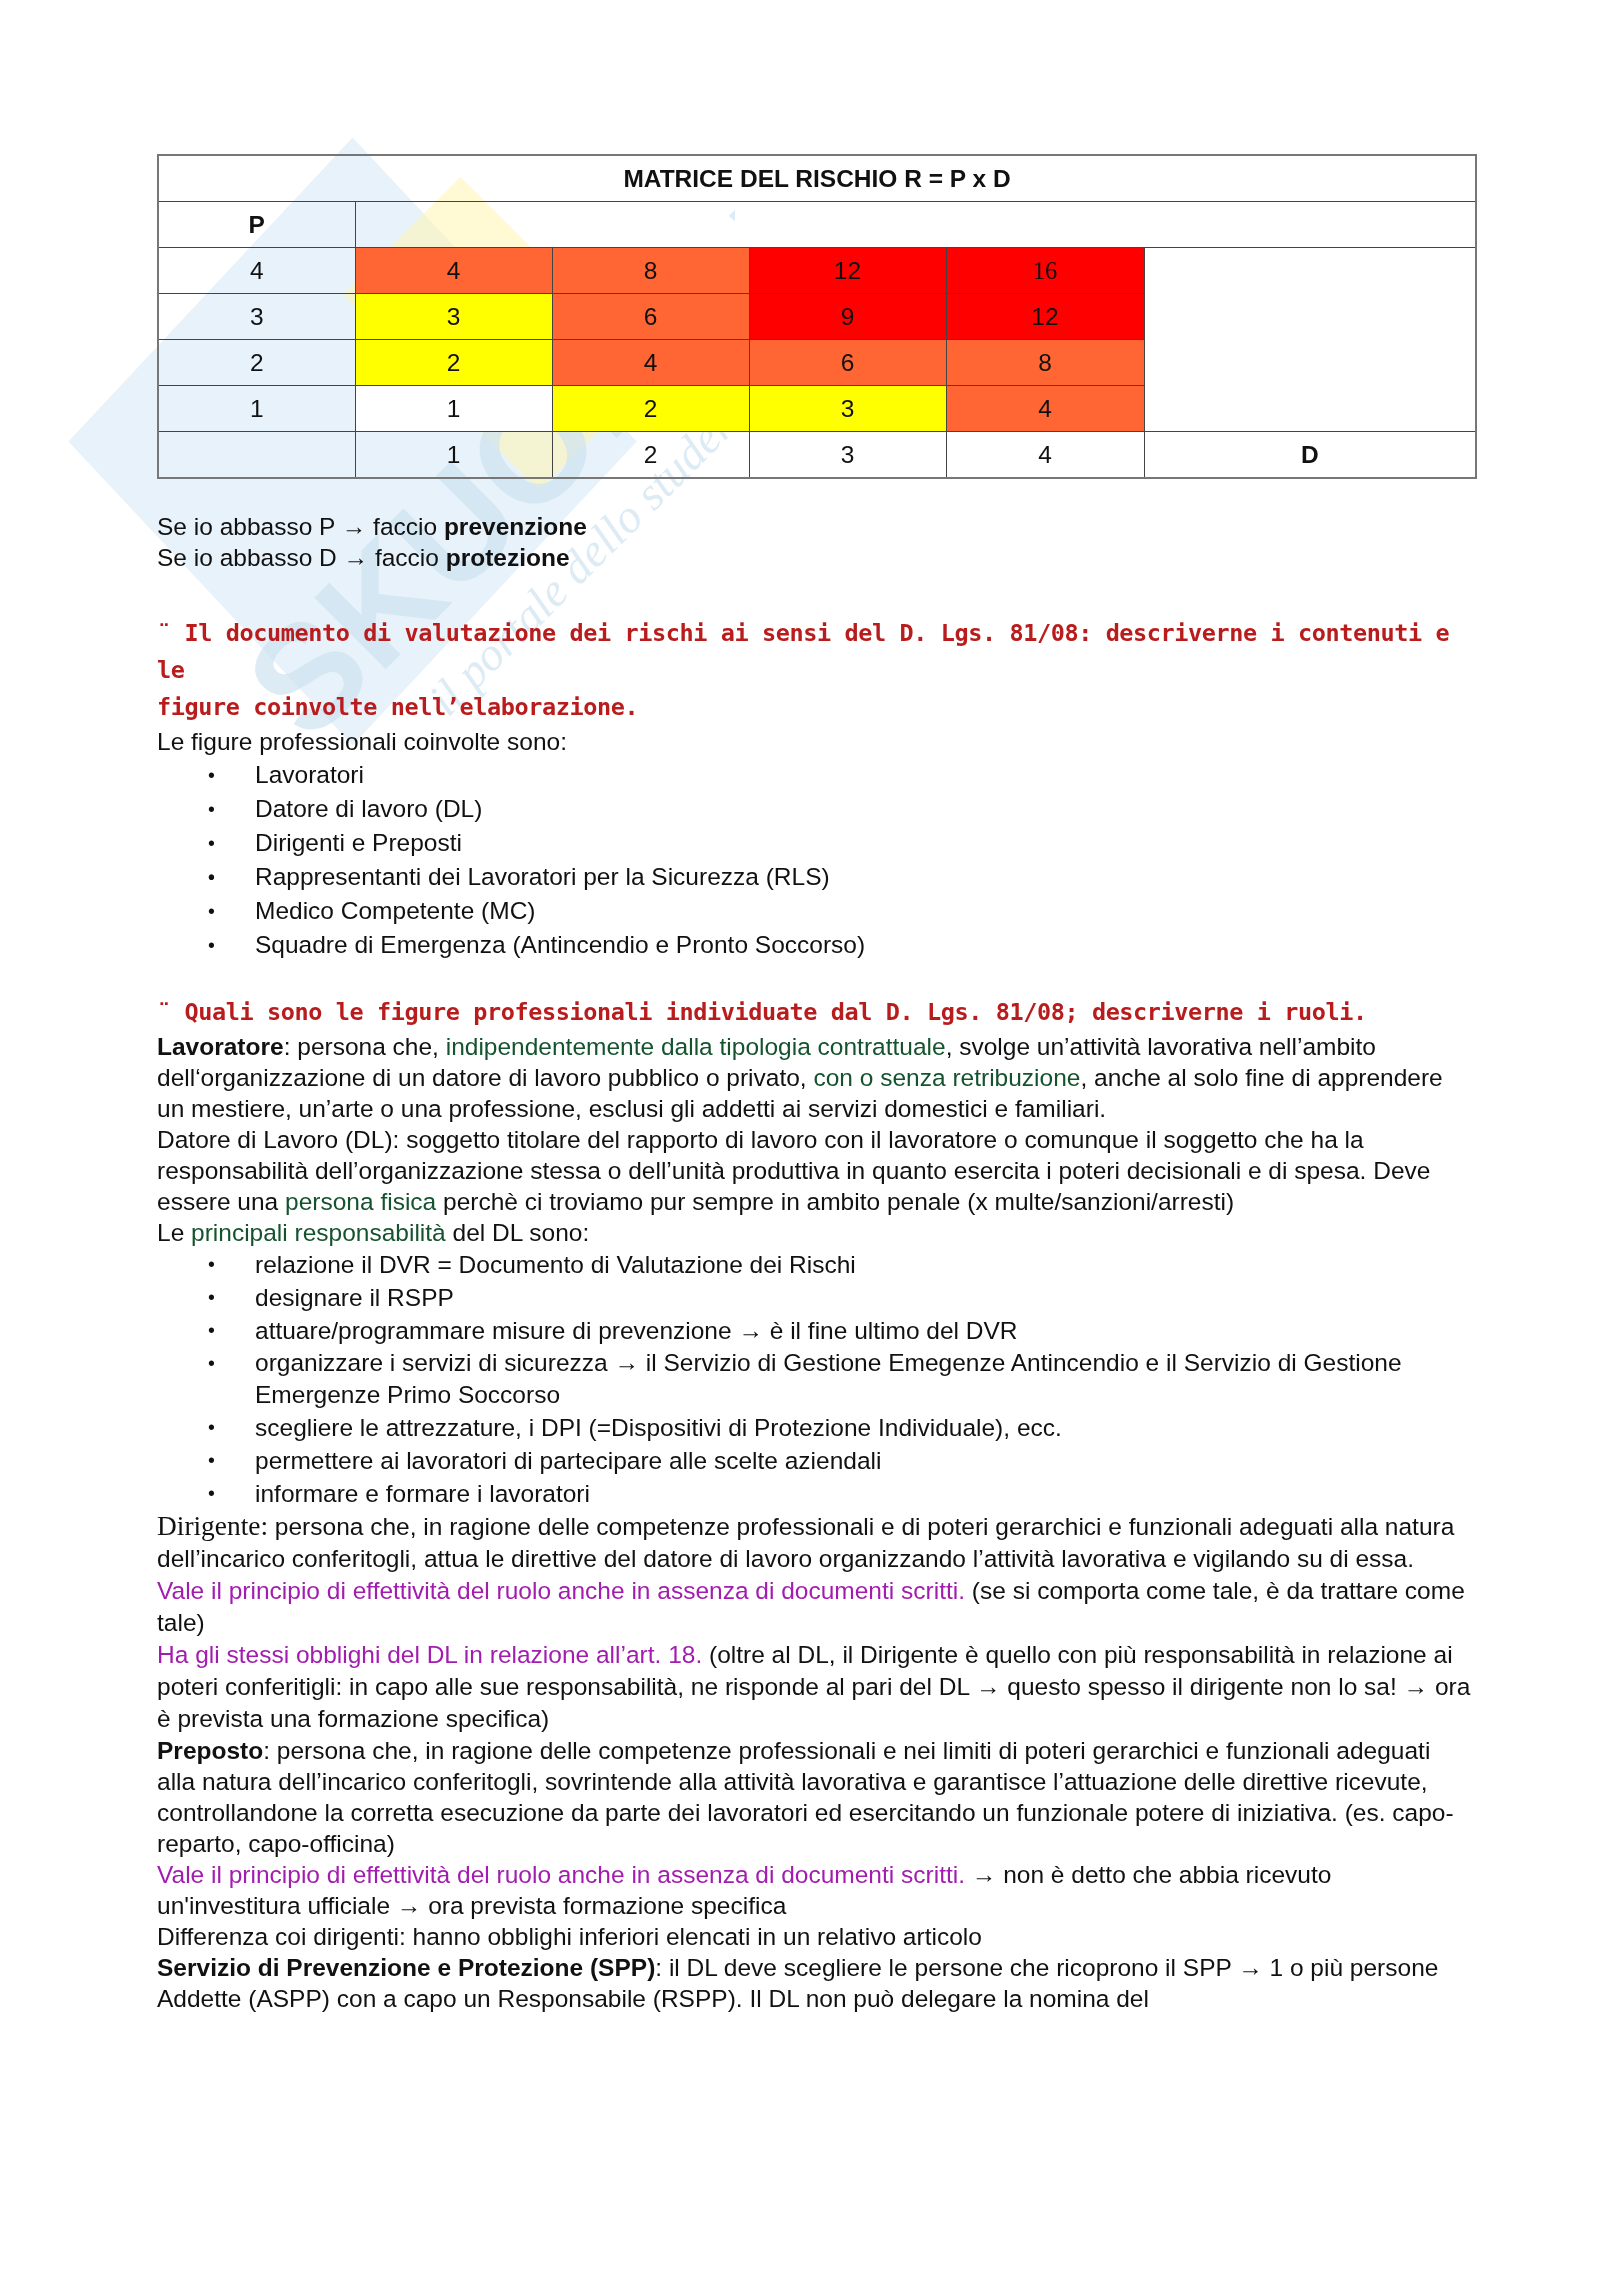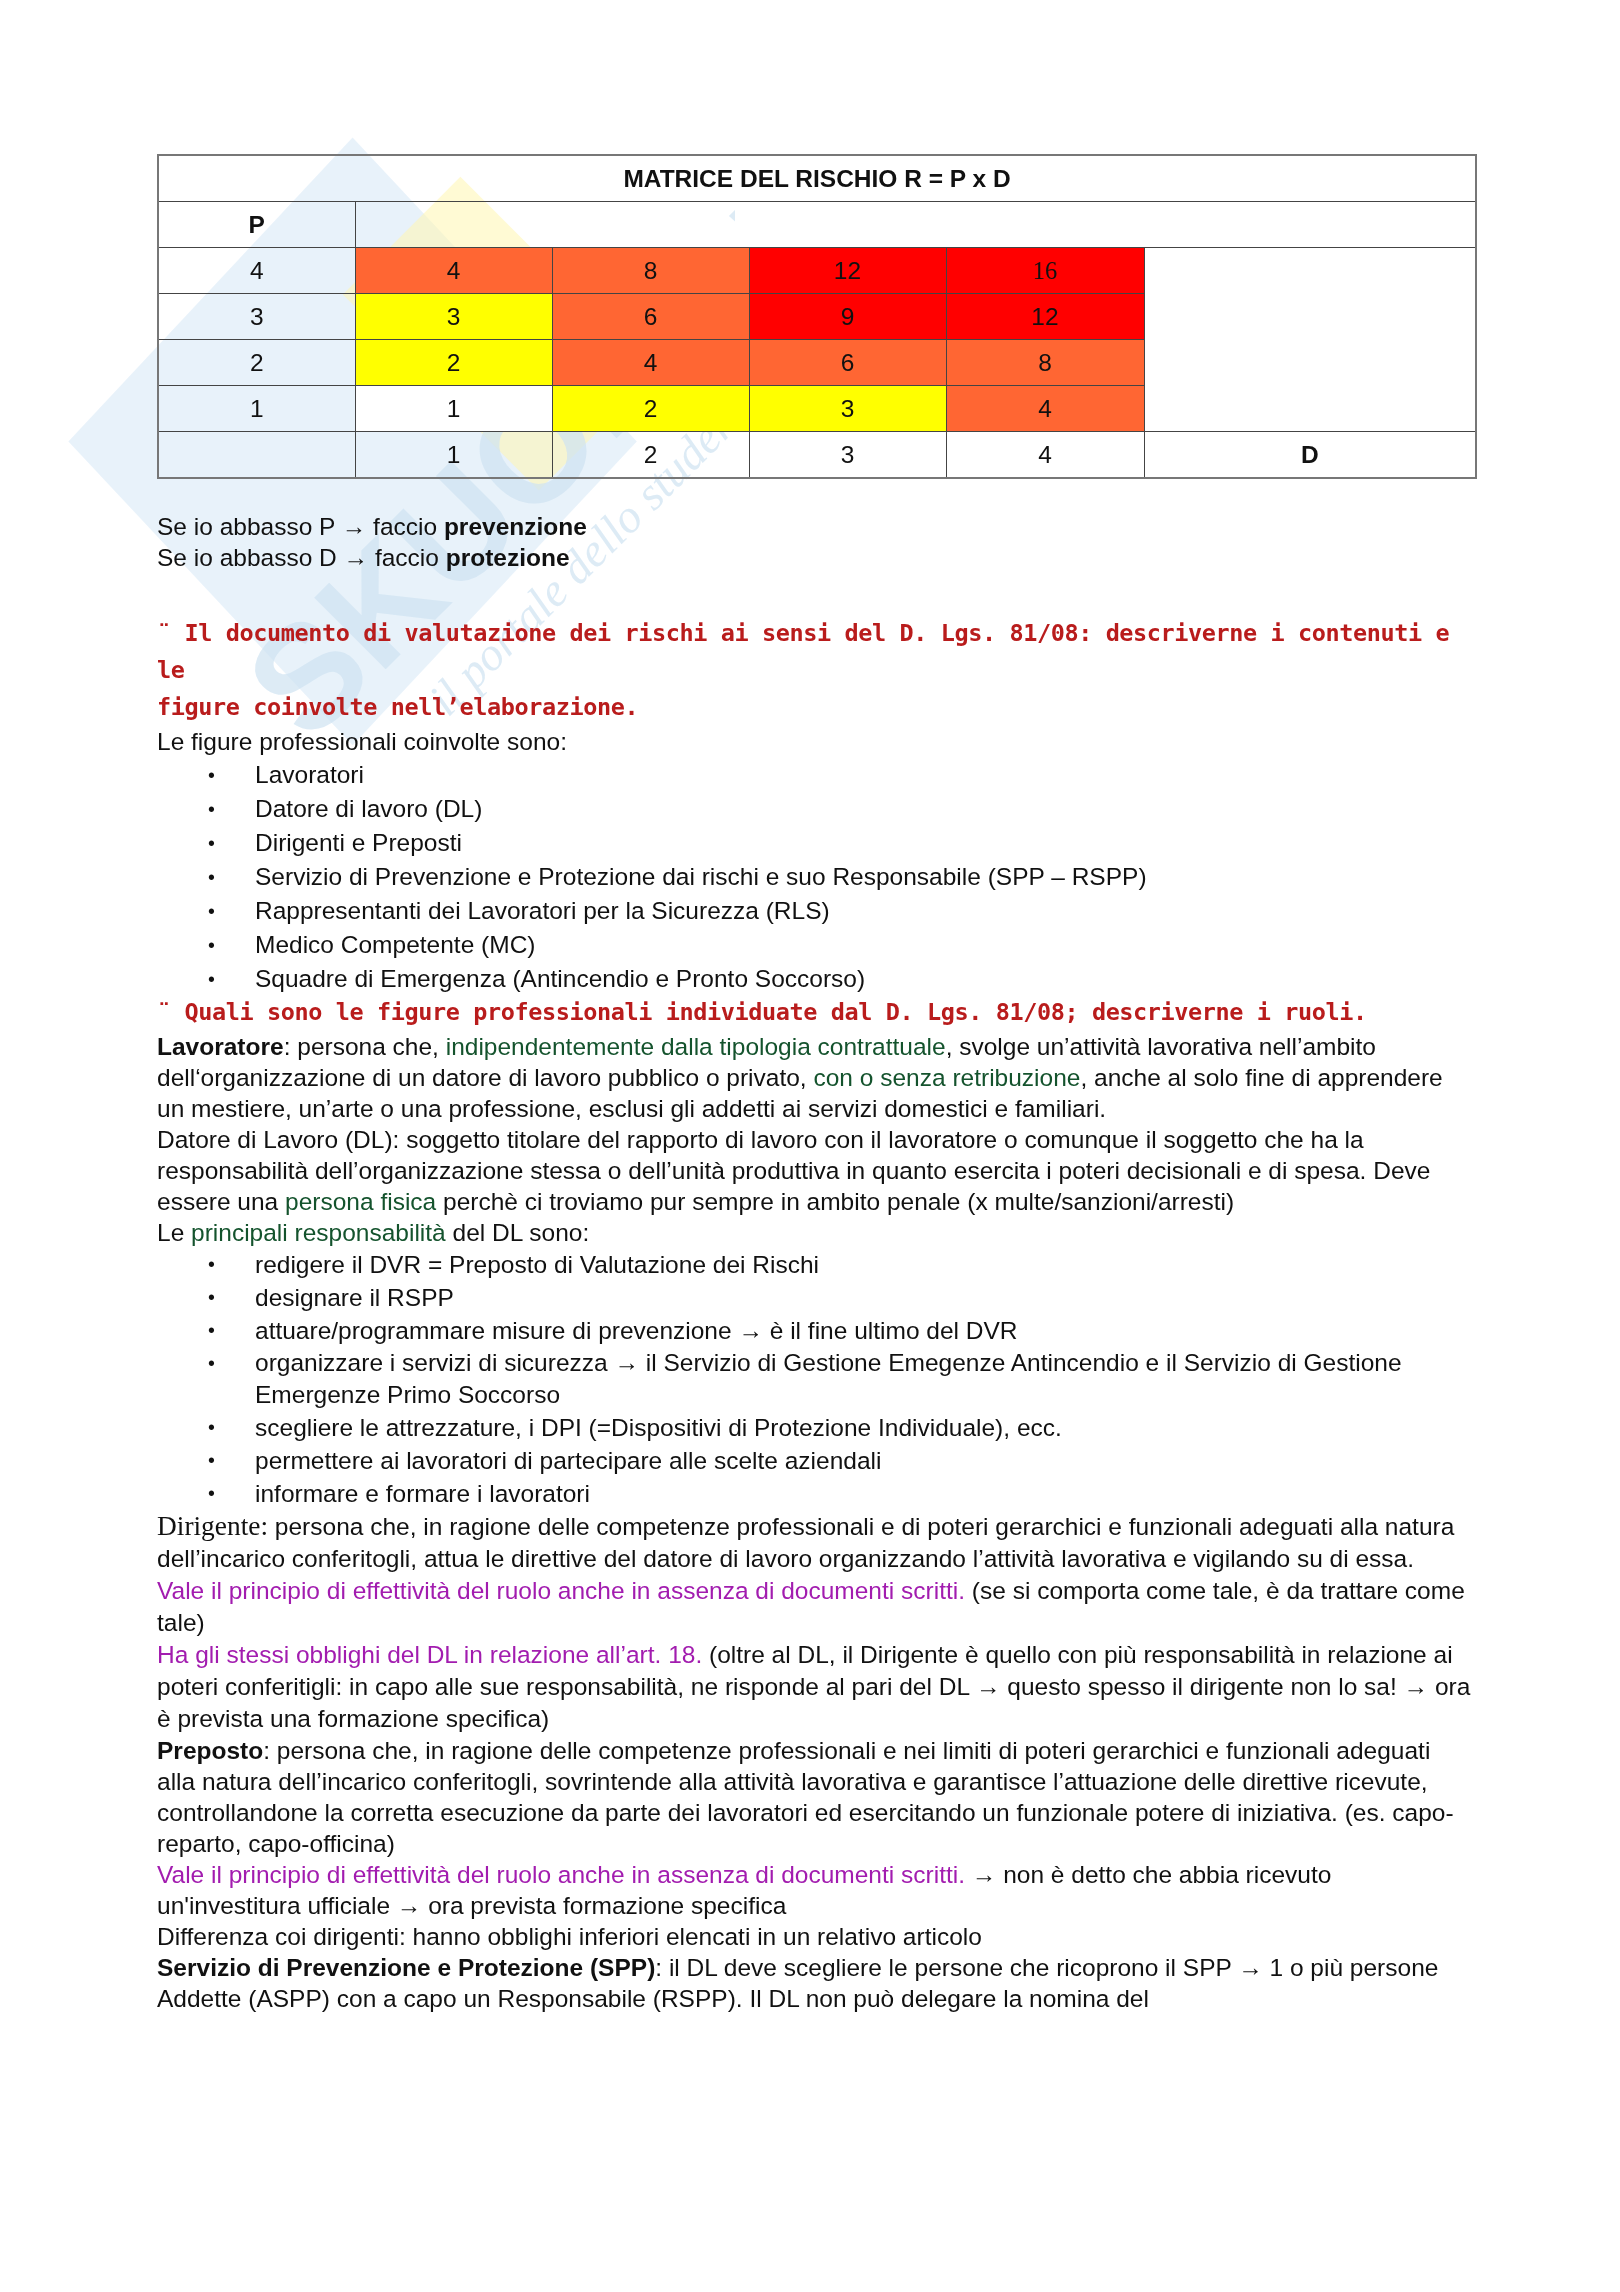--- a/index.html
+++ b/index.html
@@ -98,37 +98,37 @@
     <p><span>Se io abbasso D → faccio </span><span class="bold">protezione</span></p>
   </div>
 
   <div class="text-block" style="top:615px;">
     <p class="heading"><span>¨ Il documento di valutazione dei rischi ai sensi del D. Lgs. 81/08: descriverne i contenuti e le</span><br><span>figure coinvolte nell’elaborazione.</span></p>
     <p style="line-height:32px;">Le figure professionali coinvolte sono:</p>
     <ul class="bullets">
       <li><span class="dot">•</span><span>Lavoratori</span></li>
       <li><span class="dot">•</span><span>Datore di lavoro (DL)</span></li>
       <li><span class="dot">•</span><span>Dirigenti e Preposti</span></li>
-      <li><span class="dot">•</span><span>Servizio di Prevenzione e Protezione dai rischi e suo Responsabile (SPP – RSPP)</span></li>
+      <li><span class="dot">•</span></li>
       <li><span class="dot">•</span><span>Rappresentanti dei Lavoratori per la Sicurezza (RLS)</span></li>
       <li><span class="dot">•</span><span>Medico Competente (MC)</span></li>
       <li><span class="dot">•</span><span>Squadre di Emergenza (Antincendio e Pronto Soccorso)</span></li>
     </ul>
   </div>
 
   <div class="text-block" style="top:994px;">
     <p class="heading">¨ Quali sono le figure professionali individuate dal D. Lgs. 81/08; descriverne i ruoli.</p>
 
     <p><span class="bold">Lavoratore</span><span>: persona che, </span><span class="red-soft">indipendentemente dalla tipologia contrattuale</span><span>, svolge un’attività lavorativa nell’ambito dell‘organizzazione di un datore di lavoro pubblico o privato, </span><span class="red-soft">con o senza retribuzione</span><span>, anche al solo fine di apprendere un mestiere, un’arte o una professione, esclusi gli addetti ai servizi domestici e familiari.</span></p>
 
     <p><span>Datore di Lavoro (DL): soggetto titolare del rapporto di lavoro con il lavoratore o comunque il soggetto che ha la responsabilità dell’organizzazione stessa o dell’unità produttiva in quanto esercita i poteri decisionali e di spesa. Deve essere una </span><span class="red-soft">persona fisica</span><span> perchè ci troviamo pur sempre in ambito penale (x multe/sanzioni/arresti)</span></p>
 
     <p><span>Le </span><span class="red-soft">principali responsabilità</span><span> del DL sono:</span></p>
     <ul class="bullets resp">
-      <li><span class="dot">•</span><span>redigere il DVR = Preposto di Valutazione dei Rischi</span></li>
+      <li><span class="dot">•</span><span>relazione il DVR = Documento di Valutazione dei Rischi</span></li>
       <li><span class="dot">•</span><span>designare il RSPP</span></li>
       <li><span class="dot">•</span><span>attuare/programmare misure di prevenzione → è il fine ultimo del DVR</span></li>
       <li class="wrap"><span class="dot">•</span><span>organizzare i servizi di sicurezza → il Servizio di Gestione Emegenze Antincendio e il Servizio di Gestione Emergenze Primo Soccorso</span></li>
       <li><span class="dot">•</span><span>scegliere le attrezzature, i DPI (=Dispositivi di Protezione Individuale), ecc.</span></li>
       <li><span class="dot">•</span><span>permettere ai lavoratori di partecipare alle scelte aziendali</span></li>
       <li><span class="dot">•</span><span>informare e formare i lavoratori</span></li>
     </ul>
 
     <p style="line-height:32px;"><span class="serif-label">Dirigente:</span><span> persona che, in ragione delle competenze professionali e di poteri gerarchici e funzionali adeguati alla natura dell’incarico conferitogli, attua le direttive del datore di lavoro organizzando l’attività lavorativa e vigilando su di essa.</span><br><span class="red">Vale il principio di effettività del ruolo anche in assenza di documenti scritti.</span><span> (se si comporta come tale, è da trattare come tale)</span><br><span class="red">Ha gli stessi obblighi del DL in relazione all’art. 18.</span><span> (oltre al DL, il Dirigente è quello con più responsabilità in relazione ai poteri conferitigli: in capo alle sue responsabilità, ne risponde al pari del DL → questo spesso il dirigente non lo sa! → ora è prevista una formazione specifica)</span></p>
 

